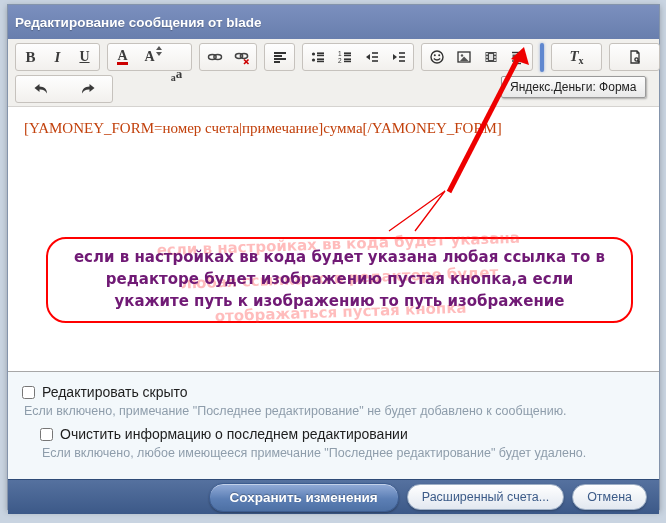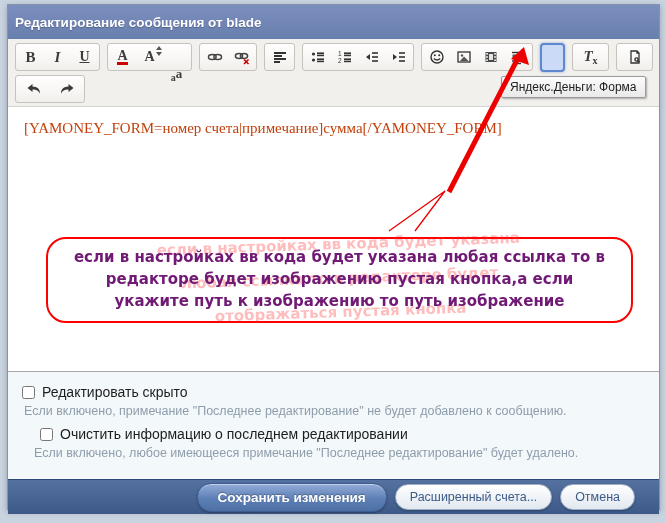--- a/index.html
+++ b/index.html
@@ -31,21 +31,21 @@
   .tb-row + .tb-row { margin-top:2px; }
   .tb-group {
     display:flex; background:linear-gradient(#fefefe,#f2f0ed);
     border:1px solid #c6c2bd; border-radius:3px; padding:1px;
     margin-right:7px; height:28px;
   }
   .tb-btn {
     width:27px; height:24px; display:flex; align-items:center; justify-content:center;
     border-radius:2px; cursor:pointer; color:#3c3c3c;
   }
-  .tb-btn.wide { width:33px; }
+  .tb-btn.wide { width:47px; }
   .glyph-b { font-family:"Liberation Serif",serif; font-weight:bold; font-size:15px; }
   .glyph-i { font-family:"Liberation Serif",serif; font-style:italic; font-weight:bold; font-size:15px; }
   .glyph-u { font-family:"Liberation Serif",serif; font-weight:bold; font-size:14px; text-decoration:underline; }
   .glyph-a { font-family:"Liberation Serif",serif; font-weight:bold; font-size:14px;
              border-bottom:3px solid #cc0000; line-height:13px; }
   .glyph-a2 { font-family:"Liberation Serif",serif; font-weight:bold; font-size:14px; position:relative; }
   .glyph-a2:after { content:""; position:absolute; right:-7px; top:3px;
     border-left:3px solid transparent; border-right:3px solid transparent; border-top:4px solid #555; }
   .glyph-a2:before { content:""; position:absolute; right:-7px; top:-3px;
     border-left:3px solid transparent; border-right:3px solid transparent; border-bottom:4px solid #555; }
@@ -94,27 +94,27 @@
   .arrow-overlay { position:absolute; inset:0; z-index:60; pointer-events:none; }
   
   .options {
     height:108px; background:#f3f8fb; border-top:1px solid #a7a7a7;
     padding:12px 14px 0 14px; font-size:14px; color:#1d1d1d;
   }
   .opt-row { display:flex; align-items:center; }
   .opt-row input { width:13px; height:13px; margin-right:7px; }
   .opt-desc { font-size:12.5px; color:#8e9dab; margin:4px 0 8px 2px; }
   .opt-indent { margin-left:18px; }
-  .opt-indent-desc { margin-left:12px; }
+  .opt-indent-desc { margin-left:20px; }
   
   .footer {
     height:35px; background:linear-gradient(#55719f,#3c5988);
     border-top:1px solid #2e4b77;
     display:flex; align-items:center; justify-content:flex-end;
-    padding-right:24px; gap:8px;
+    padding-right:12px; gap:8px;
   }
   .btn { border-radius:14px; cursor:pointer; white-space:nowrap; }
   .btn-primary {
     background:linear-gradient(#93acd8,#5c7fb5 55%,#4d70a4);
     border:1px solid #3c5c90; color:#fff; font-weight:bold; font-size:13.5px;
     padding:6px 20px; text-shadow:0 -1px 1px rgba(0,0,0,.3);
     box-shadow:inset 0 1px 0 rgba(255,255,255,.45), 0 1px 2px rgba(0,0,0,.3);
   }
   .btn-light {
     background:linear-gradient(#ffffff,#e2e8f0);

